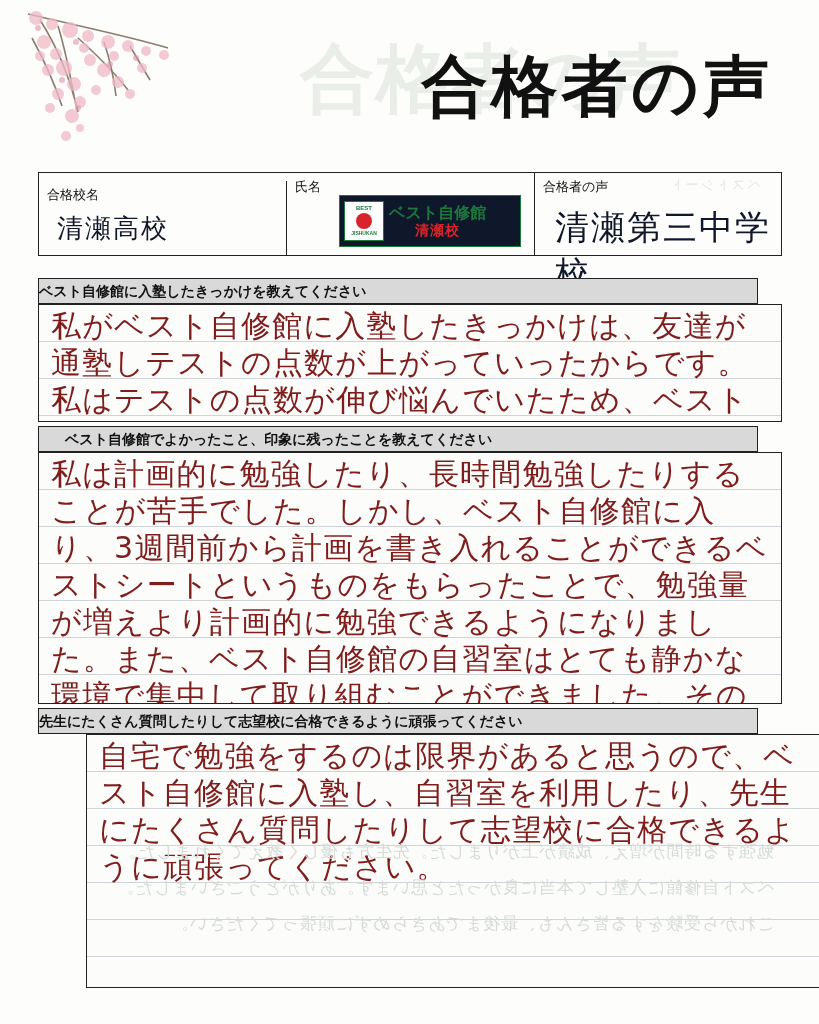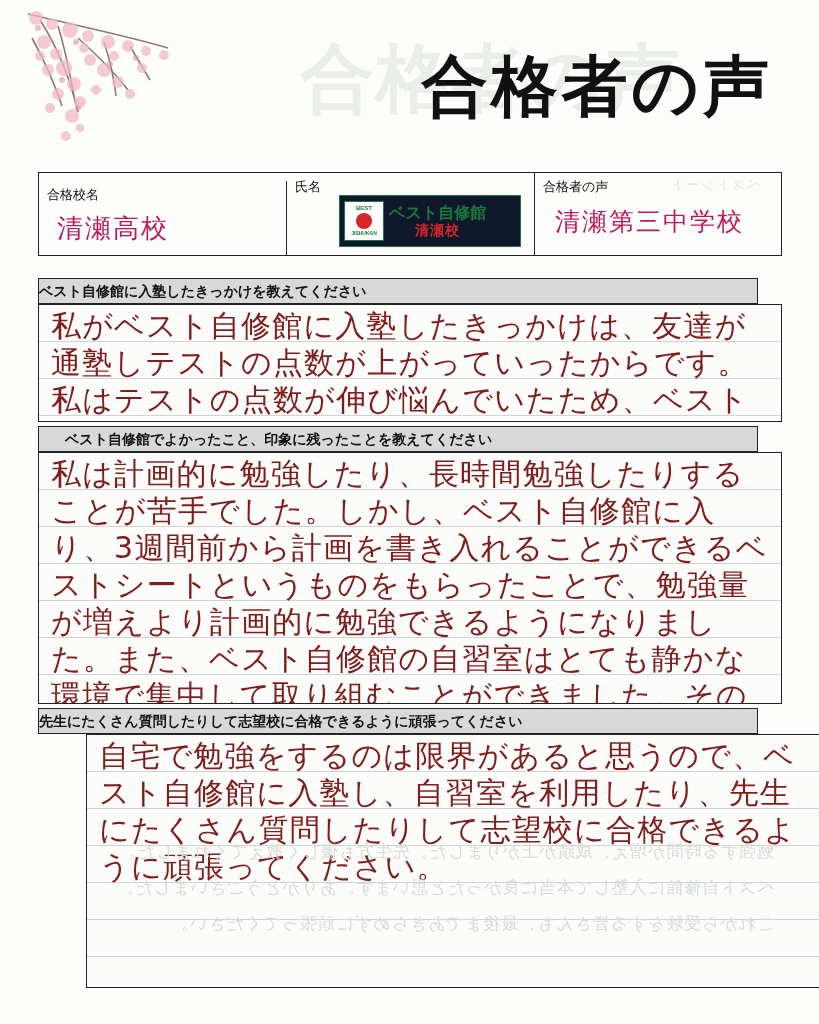--- a/index.html
+++ b/index.html
@@ -83,26 +83,26 @@
     font-size: 13px;
     color: #111;
     font-weight: 500;
   }
   .info-hand {
     position: absolute;
     left: 18px;
     top: 30px;
     font-size: 26px;
     letter-spacing: 2px;
-    color: #be185d;
+    color: #0f172a;
   }
   .info-hand.school3 {
     left: 20px;
     top: 32px;
-    font-size: 25px;
+    font-size: 34px;
   }
 
   
   .logo-box {
     position: absolute;
     left: 52px;
     top: 22px;
     width: 182px;
     height: 52px;
     border: 1.5px solid #1a7a3c;

